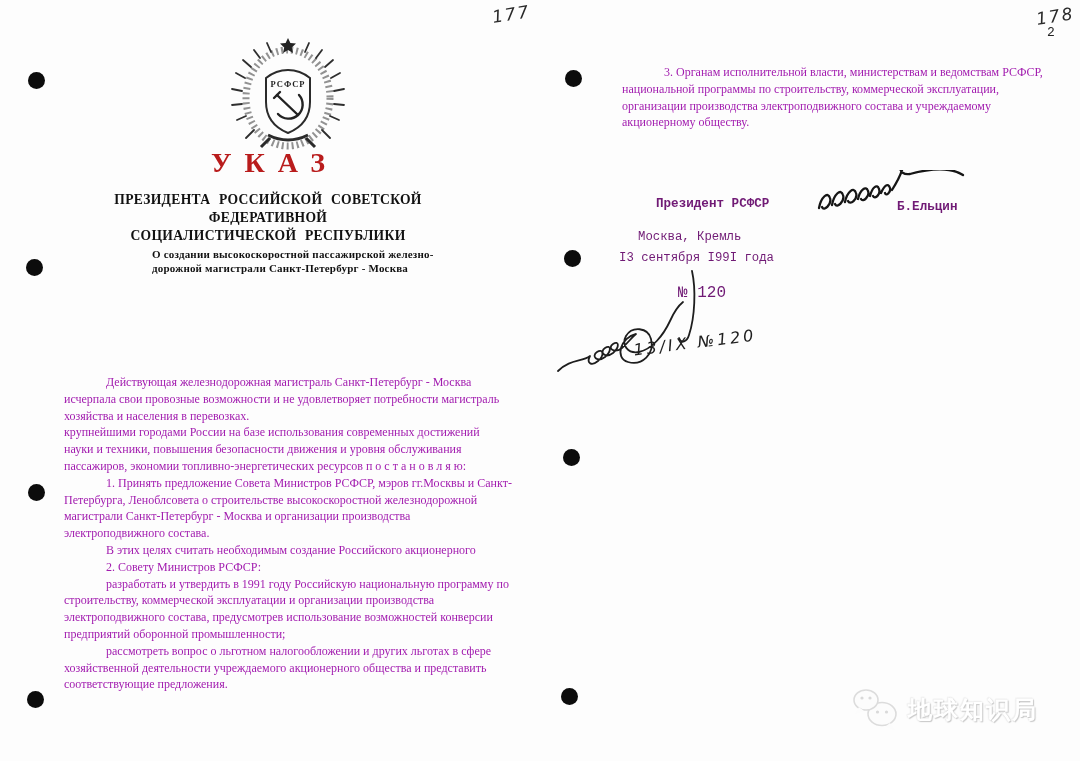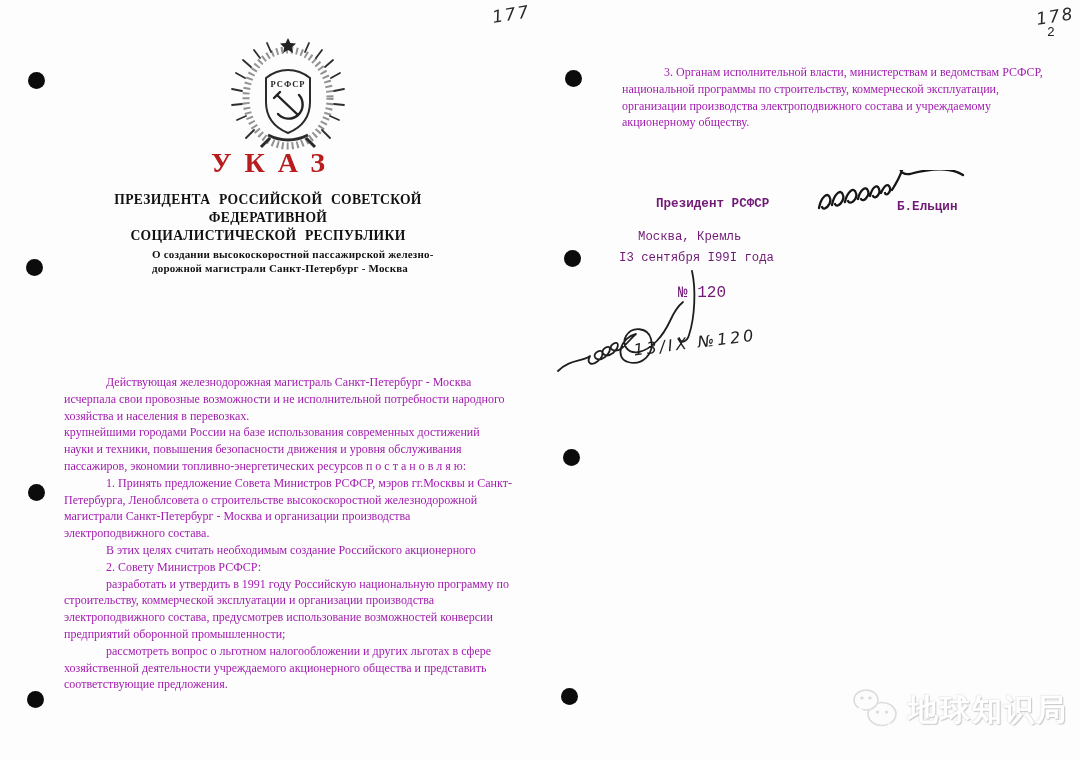--- a/index.html
+++ b/index.html
@@ -51,21 +51,21 @@
   .hw-note{
     position:absolute;left:633px;top:333px;
     font-family:"DejaVu Sans",sans-serif;font-style:italic;font-size:16px;
     color:#1f1f1f;transform:rotate(-7deg);letter-spacing:3px;white-space:nowrap;
   }
   
   .watermark{
     position:absolute;left:852px;top:688px;display:flex;align-items:center;gap:8px;
   }
   .wm-text{
-    font-family:"DejaVu Sans",sans-serif;font-weight:700;font-size:30px;
+    font-family:"DejaVu Sans",sans-serif;font-weight:700;font-size:24px;
     color:#ffffff;letter-spacing:2px;
     text-shadow:1px 1px 1px #c9c9c9, -1px -1px 1px #efefef, 0 0 2px #d5d5d5;
   }
 </style>
 </head>
 <body>
 
 <div class="canvas">
 
   <div class="dot" style="left:28px;top:72px"></div>
@@ -120,21 +120,21 @@
       <div>СОЦИАЛИСТИЧЕСКОЙ РЕСПУБЛИКИ</div>
     </div>
 
     <div class="subject">
       <div>О создании высокоскоростной пассажирской железно-</div>
       <div>дорожной магистрали Санкт-Петербург - Москва</div>
     </div>
 
     <div class="body-text body-left">
         <div class="bline ind">Действующая железнодорожная магистраль Санкт-Петербург - Москва</div>
-        <div class="bline">исчерпала свои провозные возможности и не исполнительной потребности народного</div>
+        <div class="bline">исчерпала свои провозные возможности и не удовлетворяет потребности магистраль</div>
         <div class="bline">хозяйства и населения в перевозках.</div>
         <div class="bline">крупнейшими городами России на базе использования современных достижений</div>
         <div class="bline">науки и техники, повышения безопасности движения и уровня обслуживания</div>
         <div class="bline">пассажиров, экономии топливно-энергетических ресурсов  п о с т а н о в л я ю:</div>
         <div class="bline ind">1. Принять предложение Совета Министров РСФСР, мэров гг.Москвы и Санкт-</div>
         <div class="bline">Петербурга, Леноблсовета о строительстве высокоскоростной железнодорожной</div>
         <div class="bline">магистрали Санкт-Петербург - Москва и организации производства</div>
         <div class="bline">электроподвижного состава.</div>
         <div class="bline ind">В этих целях считать необходимым создание Российского акционерного</div>
         <div class="bline ind">2. Совету Министров РСФСР:</div>

